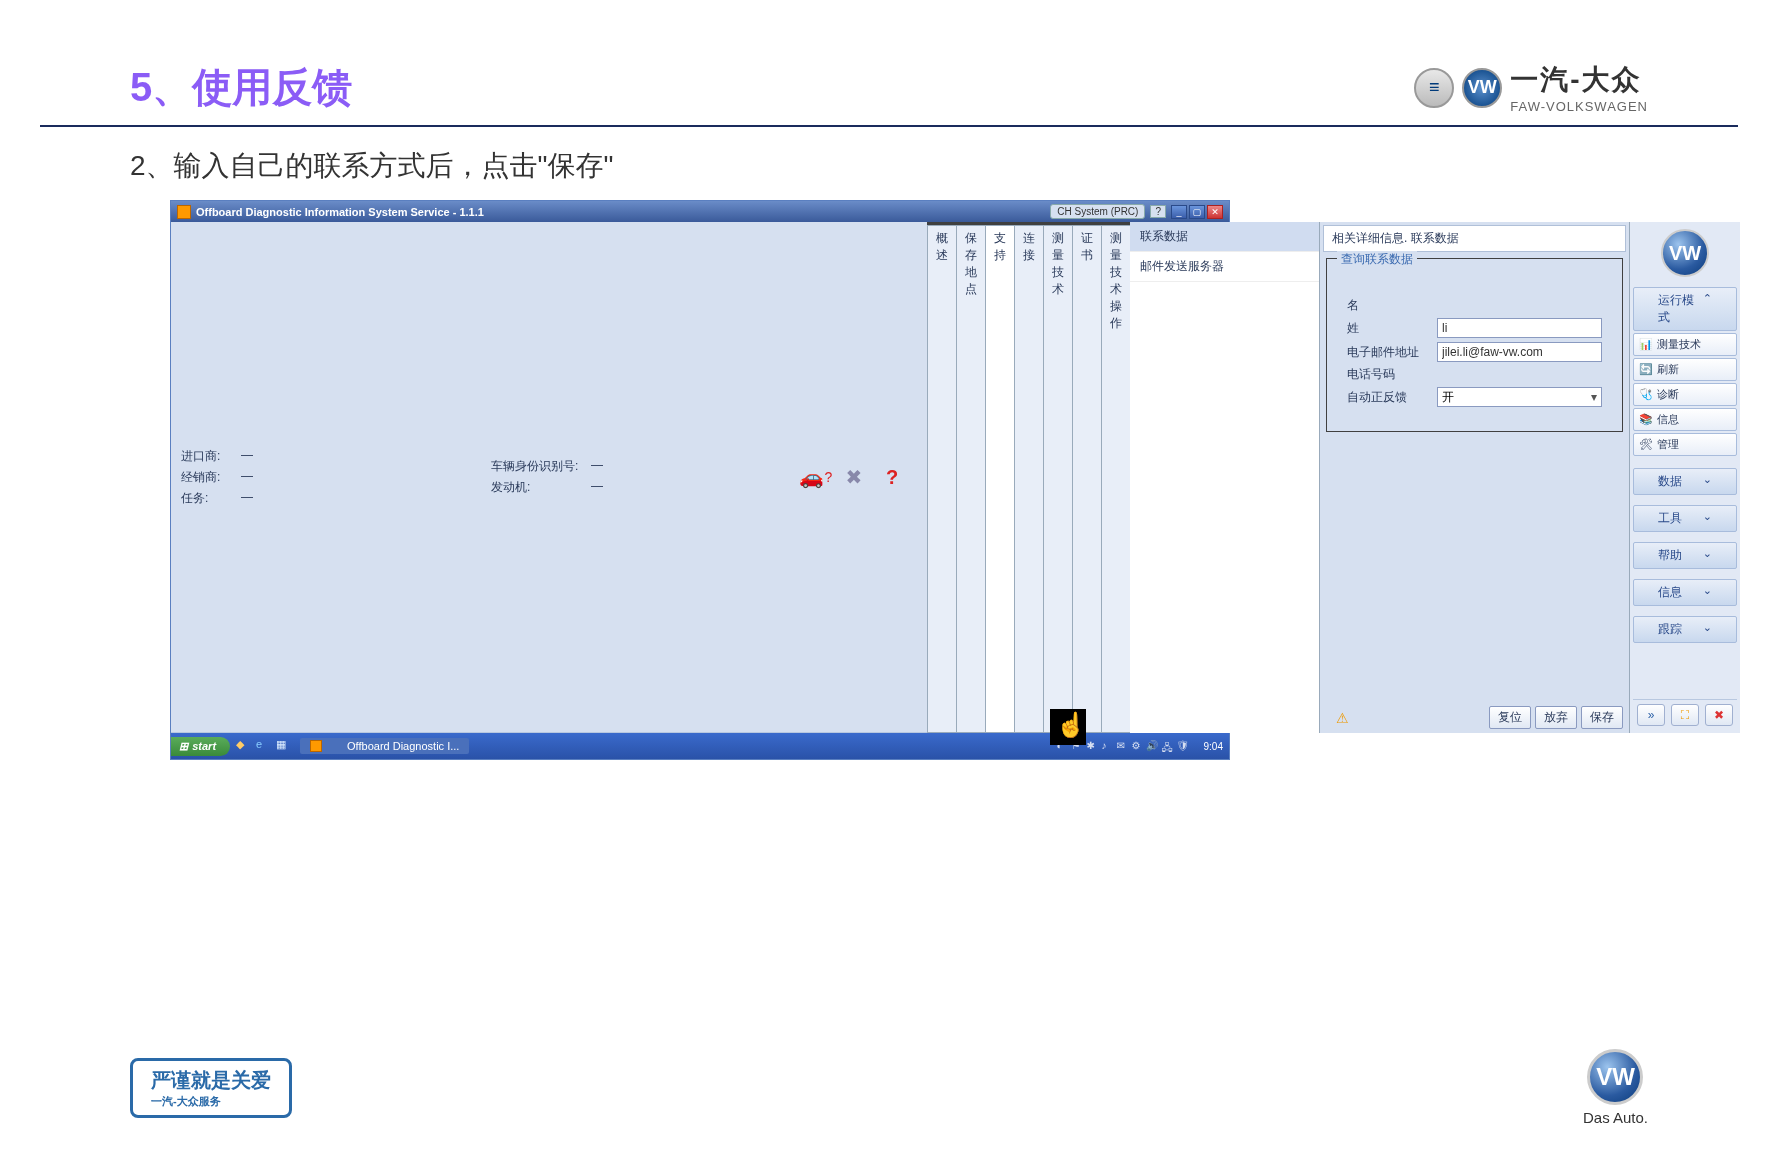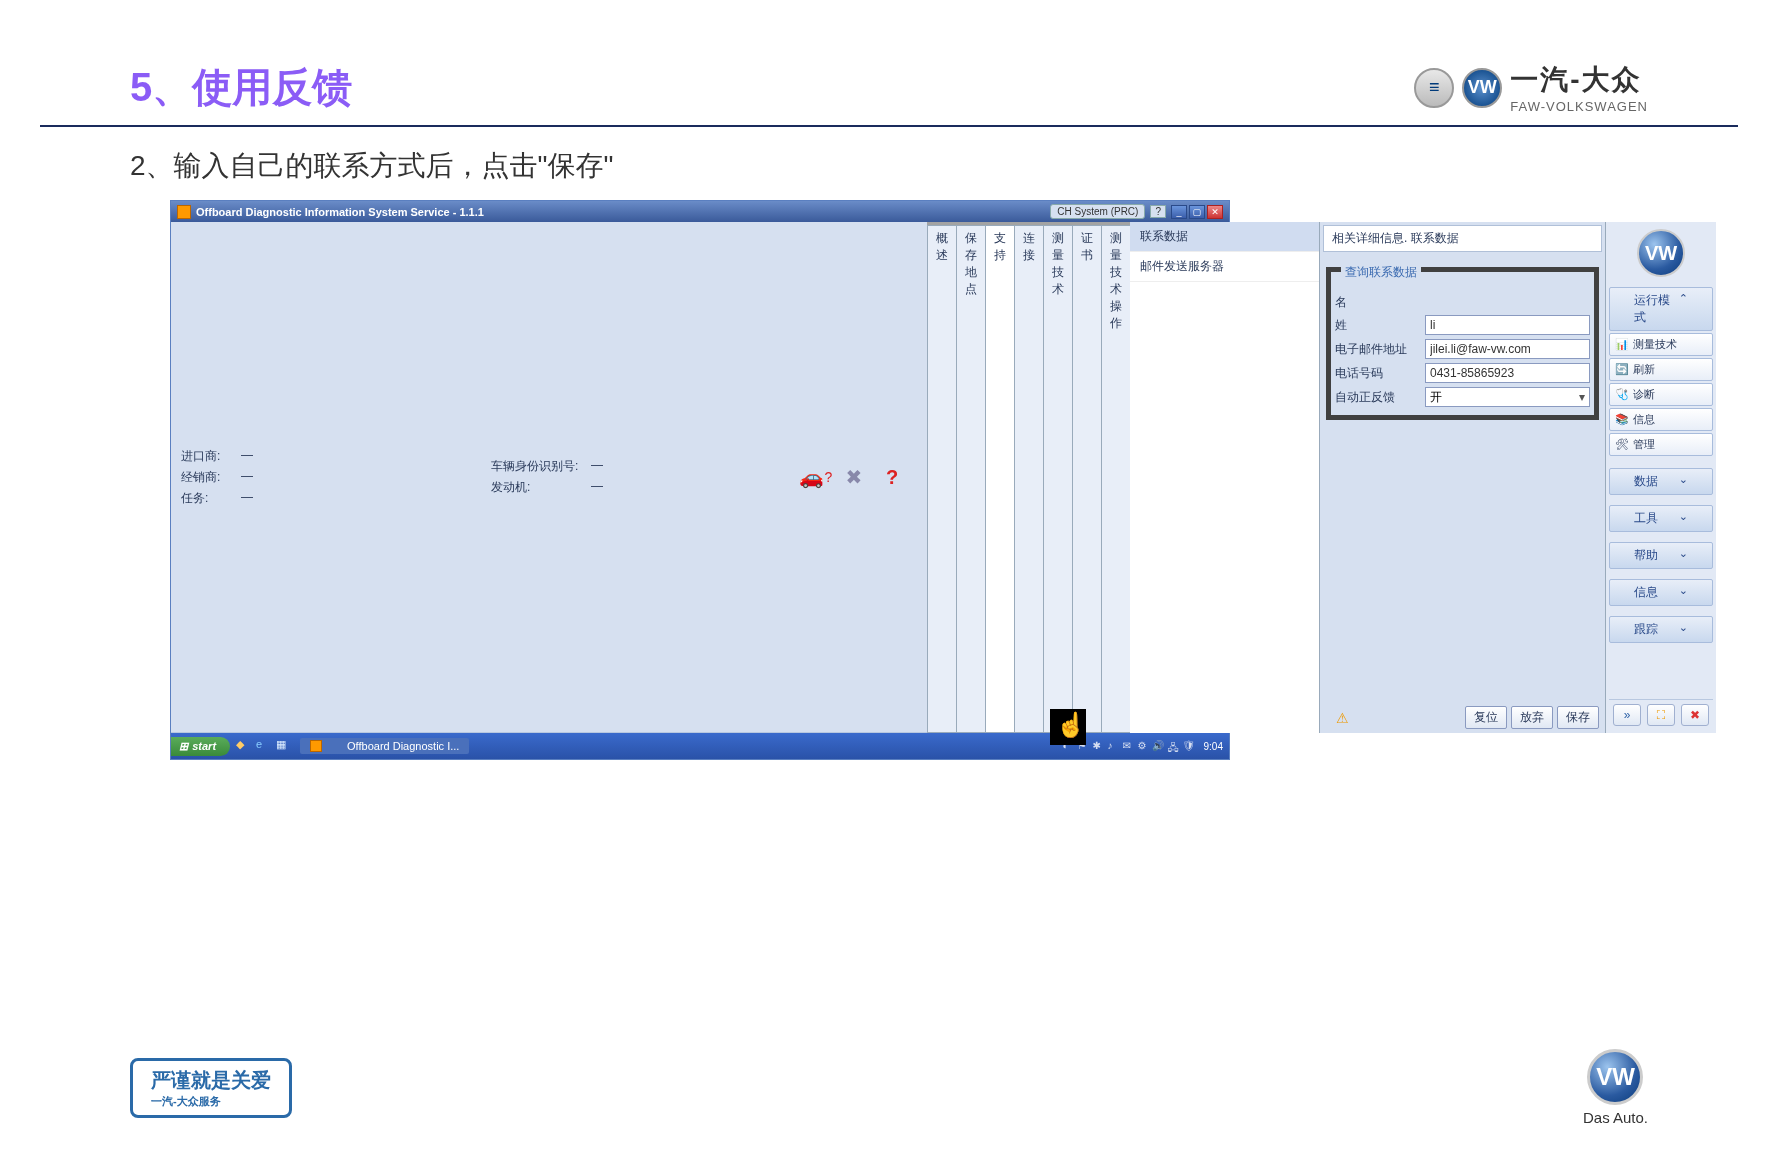--- a/index.html
+++ b/index.html
@@ -35,31 +35,31 @@
 .info-row { background: #d6e0f0; padding: 6px 10px; display: flex; align-items: center; border-bottom: 1px solid #b8c8e0; }
 .info-col { display: flex; flex-direction: column; gap: 4px; }
 .info-col.c1 { width: 310px; }
 .info-col.c2 { width: 310px; }
 .info-line { display: flex; }
 .info-lbl { width: 60px; color: #2a3a5a; }
 .info-val { color: #2a3a5a; }
 .header-icons { margin-left: auto; display: flex; gap: 8px; padding-right: 10px; }
 .hicon { width: 30px; height: 24px; display: flex; align-items: center; justify-content: center; font-size: 20px; }
 
-.tabs { background: #a3a3a3; display: flex; border-bottom: 1px solid #9ab; }
+.tabs { background: #404040; display: flex; border-bottom: 1px solid #9ab; }
 .tab { padding: 4px 8px; border: 1px solid #9ab; border-bottom: none; background: #e8eef8; color: #2a3a5a; font-size: 12px; margin-right: -1px; margin-top: 3px; }
 .tab.active { background: #fff; position: relative; z-index: 1; }
 
 .content { flex: 1; display: flex; background: #d6e0f0; }
 .sidelist { width: 190px; background: #fff; border-right: 1px solid #9ab; }
 .sideitem { padding: 6px 10px; color: #2a3a5a; border-bottom: 1px solid #eee; }
 .sideitem.sel { background: #d0dcf0; }
 .mainform { flex: 1; background: #d6e0f0; padding: 0; display: flex; flex-direction: column; }
 .formtitle { background: #fff; padding: 4px 8px; margin: 3px 3px 0 3px; border: 1px solid #b0c0d8; color: #2a3a5a; }
-.fieldset { margin: 15px 6px; padding: 4px; border: 5px solid #404040; position: relative; flex: 0 0 auto; }
+.fieldset { margin: 6px 6px; padding: 20px; border: 1px solid #404040; position: relative; flex: 0 0 auto; }
 .legend { position: absolute; top: -8px; left: 10px; background: #d6e0f0; padding: 0 4px; color: #3a6ab0; font-size: 12px; }
 .formrow { display: flex; align-items: center; margin: 4px 0; }
 .formlbl { width: 90px; color: #2a3a5a; font-size: 12px; }
 .forminp { flex: 1; height: 20px; border: 1px solid #8a9ac0; background: #fff; padding: 1px 4px; font-size: 12px; color: #333; }
 .formsel { flex: 1; height: 20px; border: 1px solid #8a9ac0; background: #fff; display: flex; align-items: center; padding: 0 4px; position: relative; }
 .formsel::after { content: '▾'; position: absolute; right: 4px; color: #555; }
 
 .btnrow { margin-top: auto; padding: 4px 6px; display: flex; justify-content: flex-end; gap: 4px; align-items: center; }
 .smbtn { border: 1px solid #8a9ac0; background: linear-gradient(#fff,#e0e8f4); padding: 2px 8px; font-size: 12px; border-radius: 2px; color: #2a3a5a; }
 .warn { margin-right: auto; margin-left: 10px; color: #e90; font-size: 14px; }
@@ -75,21 +75,21 @@
 .toolbtn { width: 28px; height: 22px; border: 1px solid #a0b0d0; background: linear-gradient(#fff,#e0e8f4); border-radius: 3px; display: flex; align-items: center; justify-content: center; font-size: 12px; }
 .toolbtn.red { color: #d33; }
 
 .taskbar { height: 26px; background: linear-gradient(#3a6acc,#2a52a8); display: flex; align-items: center; font-size: 11px; color: #fff; }
 .startbtn { background: linear-gradient(#5aac5a,#3a8a3a); padding: 3px 14px 3px 8px; border-radius: 0 12px 12px 0; font-style: italic; font-weight: bold; display: flex; align-items: center; gap: 4px; }
 .tray { margin-left: 6px; display: flex; gap: 4px; }
 .tray-icon { width: 16px; height: 16px; display: inline-block; }
 .taskitem { margin-left: 8px; background: #4a70bb; padding: 2px 10px; border-radius: 2px; display: flex; align-items: center; gap: 20px; }
 .systray { margin-left: auto; padding: 0 6px; display: flex; align-items: center; gap: 3px; font-size: 10px; }
 .sysicon { width: 12px; height: 12px; opacity: .8; }
-.clock { margin-left: 6px; }
+.clock { margin-left: 12px; }
 
 .cursor-hand { position: absolute; width: 36px; height: 36px; background: #000; pointer-events: none; }
 .cursor-hand::before { content: '☝'; color: #fff; font-size: 24px; position: absolute; left: 6px; top: 2px; }
 
 .footer { position: absolute; bottom: 40px; left: 130px; right: 130px; display: flex; justify-content: space-between; align-items: center; }
 .badge { border: 3px solid #2a6aa8; border-radius: 8px; padding: 6px 18px; font-size: 20px; color: #2a6aa8; font-weight: bold; position: relative; }
 .badge-sub { font-size: 11px; color: #2a6aa8; }
 .foot-logo { text-align: center; }
 .foot-vw { width: 56px; height: 56px; border-radius: 50%; background: radial-gradient(circle at 35% 30%, #9cc4ee,#2a5aa0 60%,#0a3a7a); border: 3px solid #ccc; margin: 0 auto 4px; display: flex; align-items: center; justify-content: center; color: #fff; font-size: 24px; font-weight: bold; }
 .foot-txt { font-size: 15px; color: #333; }
@@ -186,21 +186,20 @@
               <div class="formrow">
                 <div class="formlbl">姓</div>
                 <input class="forminp" value="li" style="">
               </div>
               <div class="formrow">
                 <div class="formlbl">电子邮件地址</div>
                 <input class="forminp" value="jilei.li@faw-vw.com" style="">
               </div>
               <div class="formrow">
                 <div class="formlbl">电话号码</div>
-                <input class="forminp" value="0431-85865923" style="">
               </div>
               <div class="formrow">
                 <div class="formlbl">自动正反馈</div>
                 <div class="formsel">
                     <span>开</span>
                   </div>
               </div>
             </div>
             <div class="btnrow">
               <span class="warn">⚠</span>

